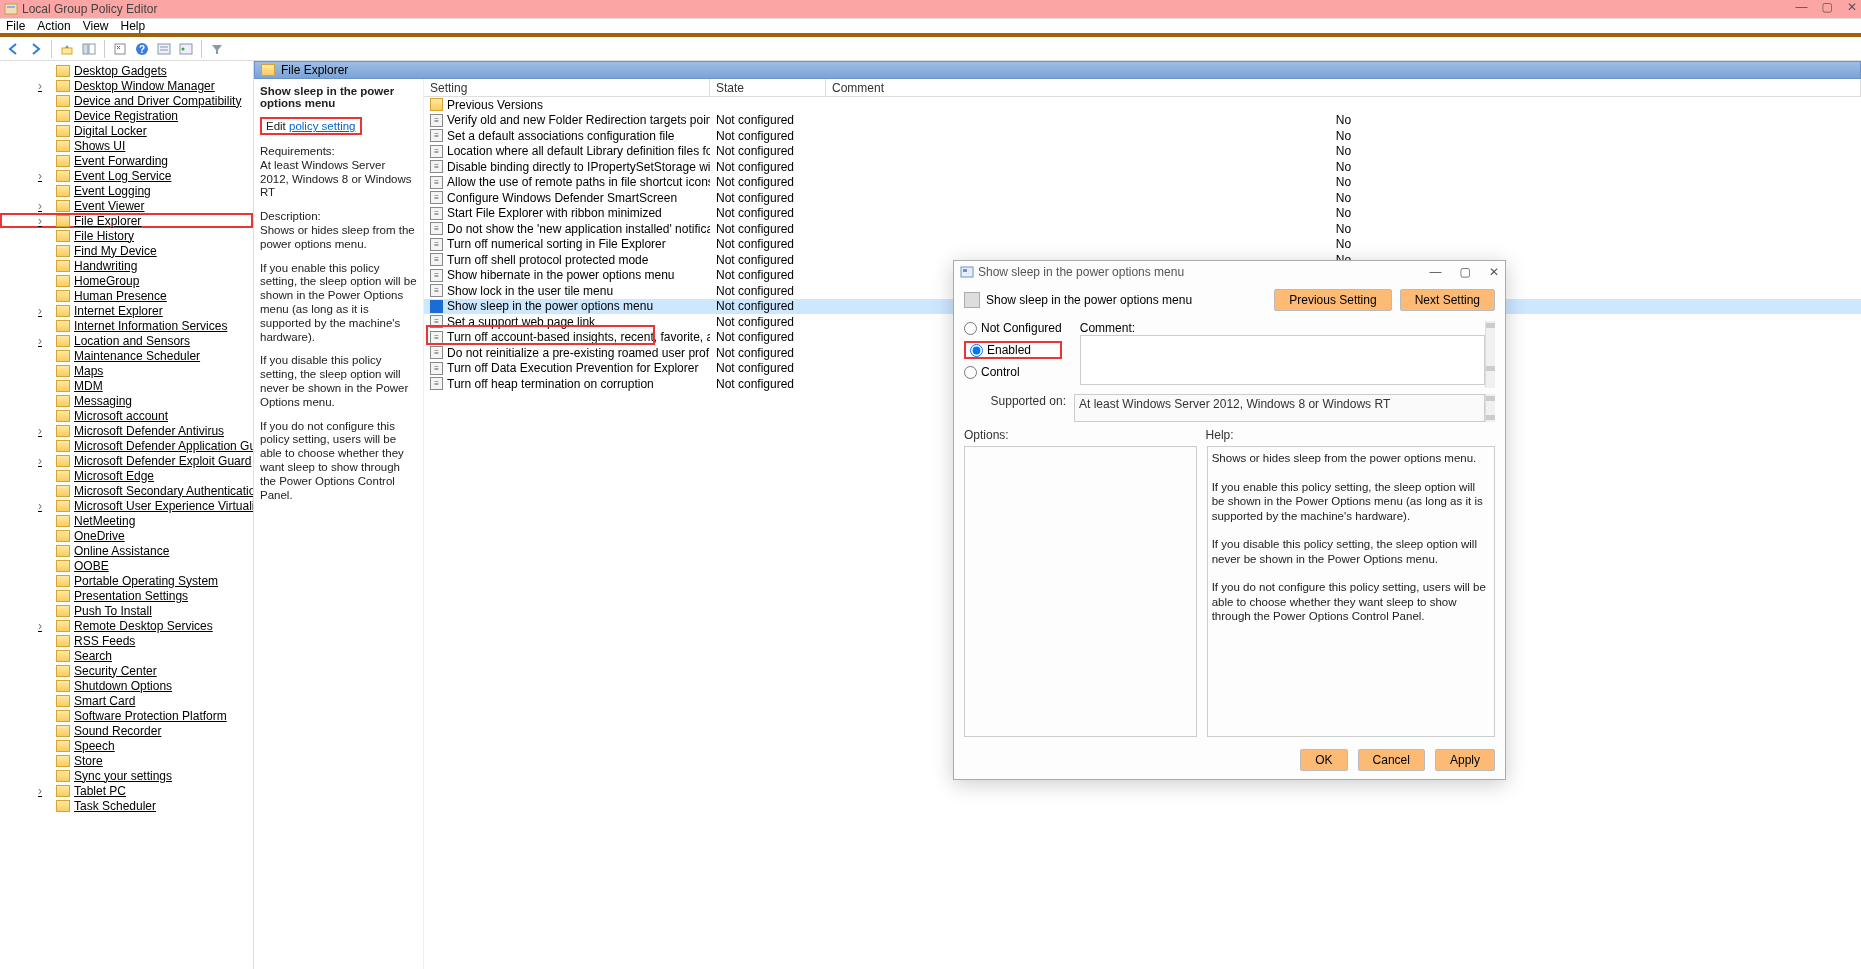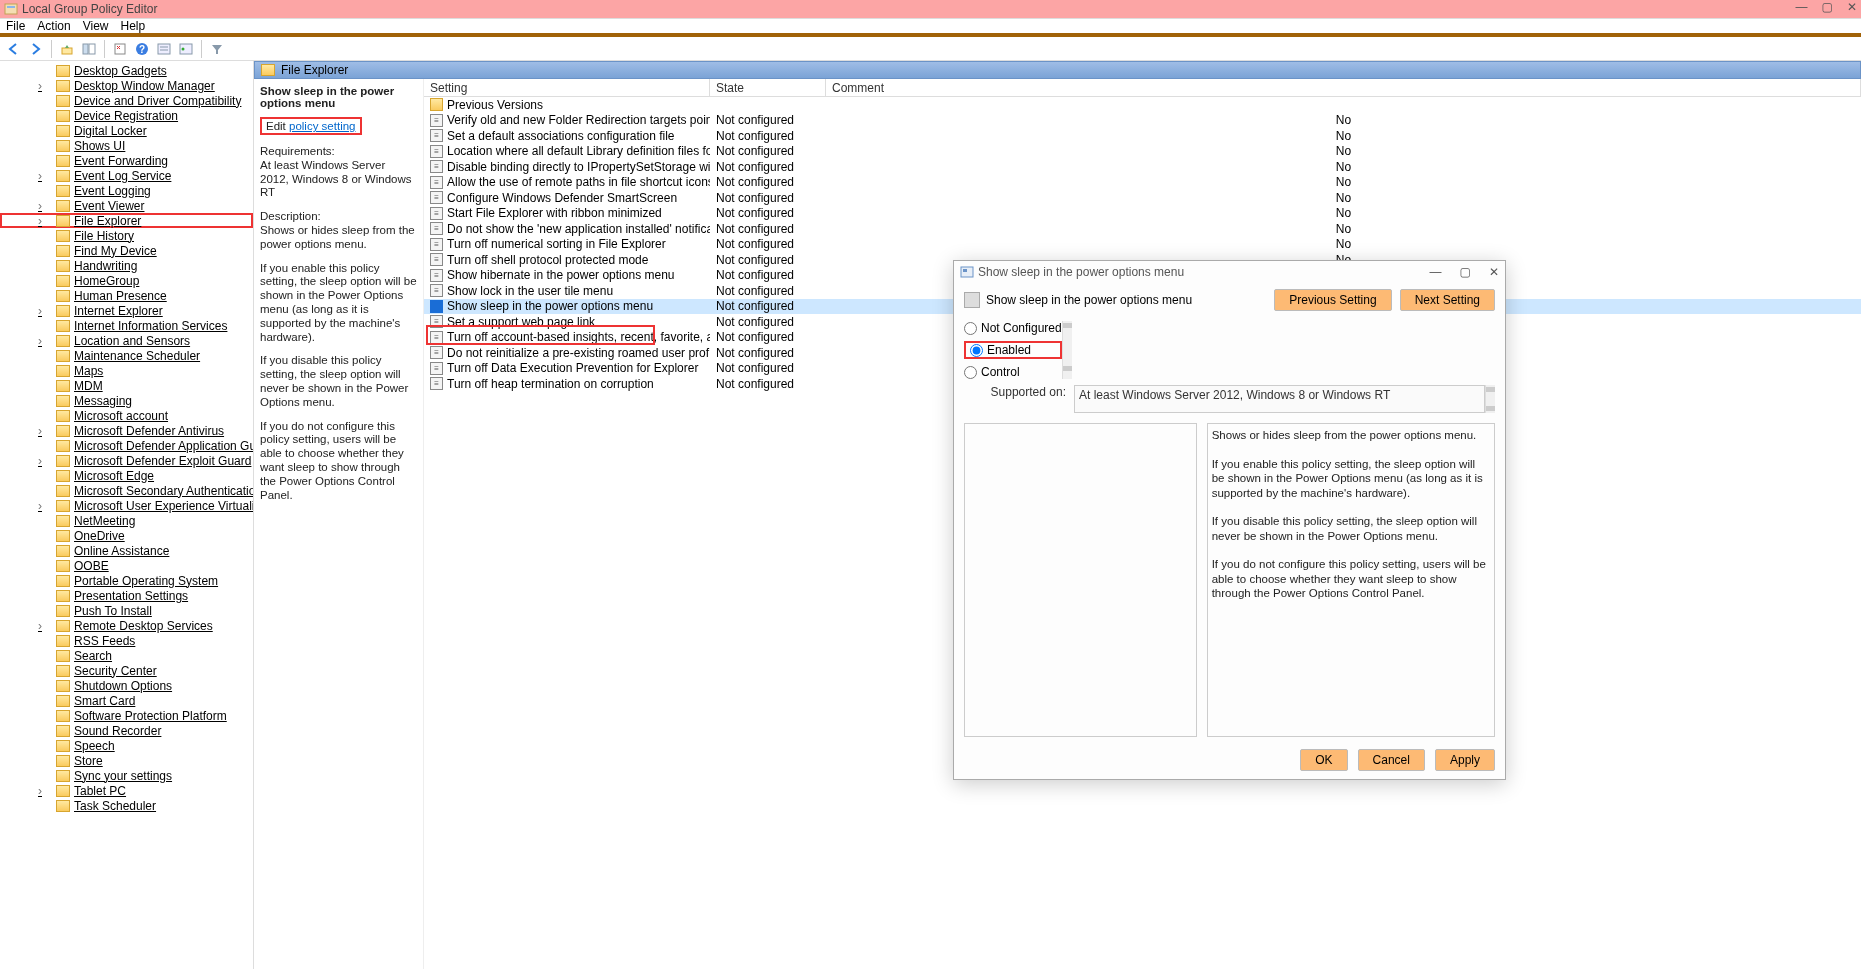--- a/index.html
+++ b/index.html
@@ -614,32 +614,40 @@
       </label>
       <label class="radio-row hl">
         <input type="radio" name="pstate" checked="" style="">
         <span>Enabled</span>
       </label>
       <label class="radio-row">
         <input type="radio" name="pstate" style="">
         <span>Control</span>
       </label>
     </div>
+    <div class="comment-field">
+      <div>Comment:</div>
+      <textarea style=""></textarea>
+    </div>
     <div class="scroll-stub">
         <div class="thumb"></div>
         <div class="thumb" style="margin-top:38px;"></div>
       </div>
   </div>
   <div class="supported-row">
     <div class="lbl">Supported on:</div>
     <div class="val">At least Windows Server 2012, Windows 8 or Windows RT</div>
     <div class="scroll-stub" style="height:28px">
         <div class="thumb"></div>
         <div class="thumb" style="margin-top:14px;"></div>
       </div>
+  </div>
+  <div class="options-help">
+    <div class="lbl">Options:</div>
+    <div class="lbl help">Help:</div>
   </div>
   <div class="panes">
     <div class="pane"></div>
     <div class="pane help">
       <p>Shows or hides sleep from the power options menu.</p><br>
       <p>If you enable this policy setting, the sleep option will be shown in the Power Options menu (as long as it is supported by the machine's hardware).</p><br>
       <p>If you disable this policy setting, the sleep option will never be shown in the Power Options menu.</p><br>
       <p>If you do not configure this policy setting, users will be able to choose whether they want sleep to show through the Power Options Control Panel.</p>
     </div>
   </div>

